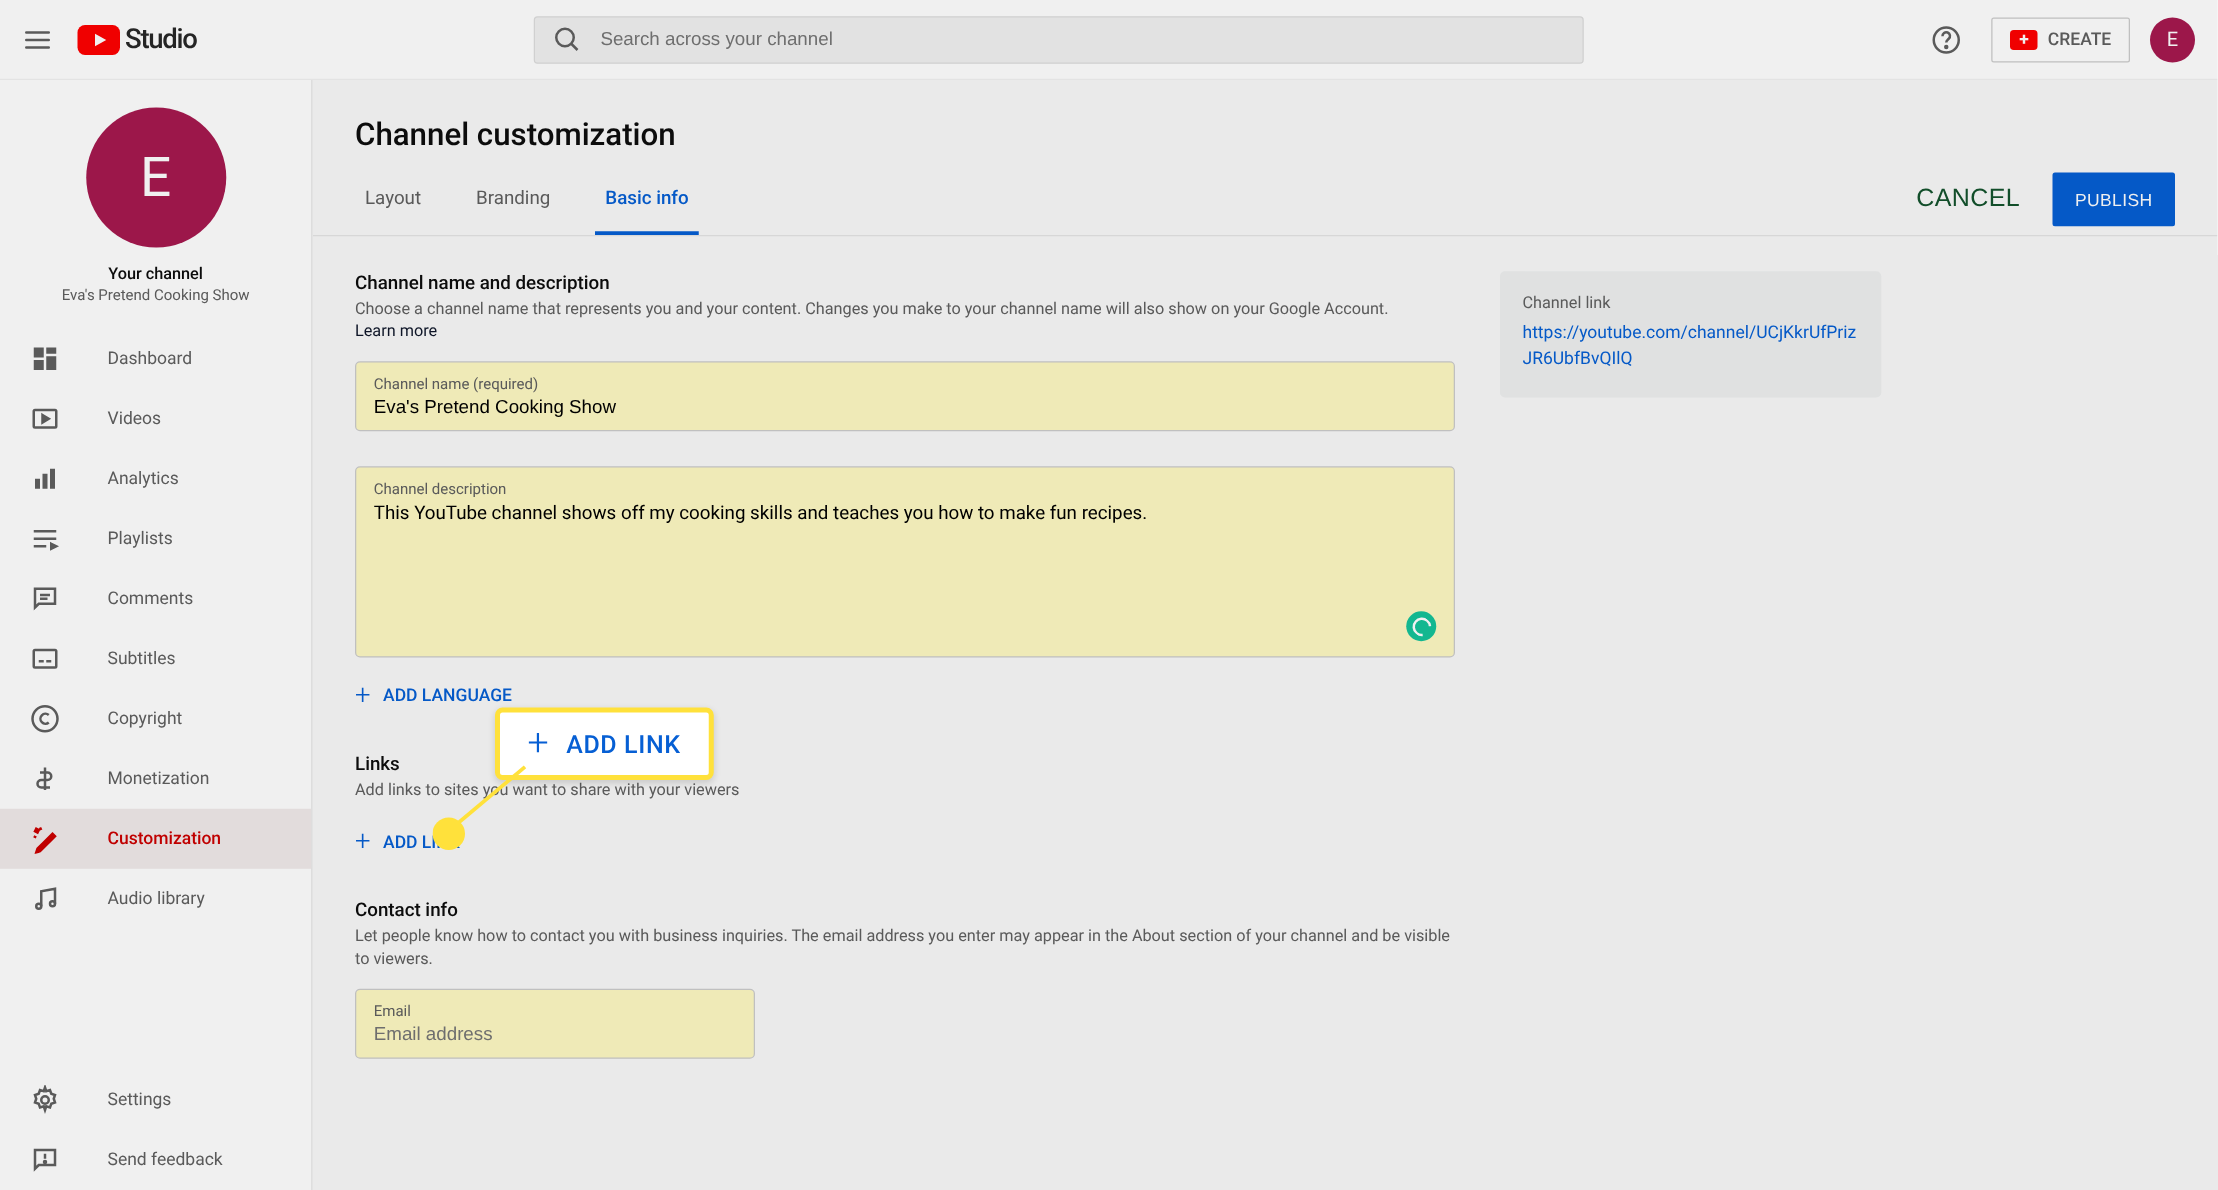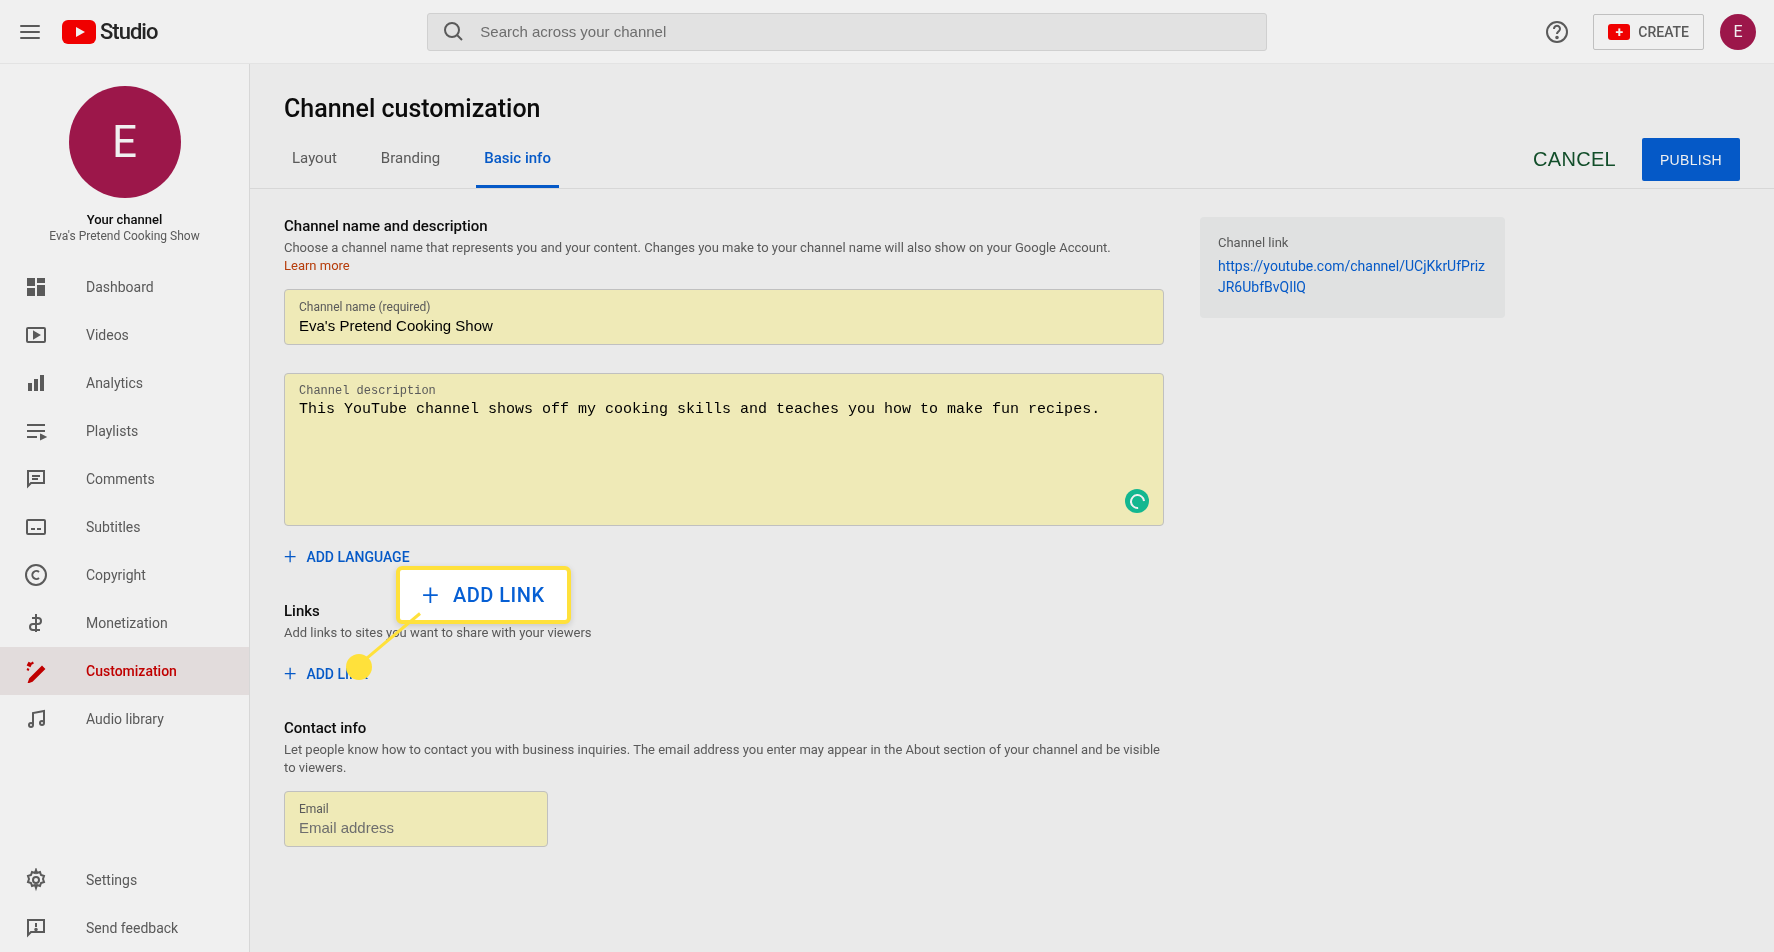--- a/index.html
+++ b/index.html
@@ -44,26 +44,26 @@
 .tab{padding:18px 8px;font-size:15px;color:#606060;cursor:pointer;border-bottom:3px solid transparent;}
 .tab.active{color:#065fd4;border-bottom-color:#065fd4;font-weight:500;}
 .actions{margin-left:auto;display:flex;gap:10px;}
 .btn-text{background:none;border:none;color:#14532d;font-weight:500;font-size:20px;padding:10px 16px;cursor:pointer;letter-spacing:0.3px;text-align:center;}
 .btn-primary{background:#065fd4;border:none;color:#fff;font-weight:500;font-size:14px;padding:10px 18px;border-radius:2px;cursor:pointer;letter-spacing:0.3px;}
 
 .content{padding:28px 34px;display:flex;gap:36px;align-items:flex-start;}
 .col-left{flex:0 0 880px;max-width:880px;}
 .section-title{font-size:15px;font-weight:500;color:#0d0d0d;margin-bottom:4px;}
 .section-desc{font-size:13px;color:#606060;line-height:1.4;}
-.learn-more{color:#c2410c;font-size:13px;cursor:pointer;}
+.learn-more{color:#0f172a;font-size:13px;cursor:pointer;}
 .field{border:1px solid #ccc;border-radius:4px;padding:10px 14px;margin-top:14px;background:#fef9c3;}
 .field-label{font-size:12px;color:#606060;}
 .field-input{border:none;outline:none;width:100%;font-size:15px;margin-top:3px;background:transparent;}
 .field-textarea{border:none;outline:none;width:100%;font-size:15px;margin-top:3px;resize:none;height:110px;font-family:inherit;background:transparent;}
-.textarea-wrap{position:relative;font-family:Liberation Mono, monospace;}
+.textarea-wrap{position:relative;}
 .grammarly{position:absolute;bottom:12px;right:14px;width:24px;height:24px;border-radius:50%;background:#15c39a;display:flex;align-items:center;justify-content:center;}
 .grammarly::after{content:'';width:11px;height:11px;border:2px solid #fff;border-radius:50%;border-right-color:transparent;transform:rotate(40deg);}
 .add-row{display:flex;align-items:center;gap:10px;color:#065fd4;font-weight:500;font-size:14px;cursor:pointer;margin-top:20px;}
 .plus{font-size:22px;font-weight:300;line-height:1;}
 .section{margin-top:34px;}
 
 .link-panel{width:305px;background:#eef0f0;border-radius:4px;padding:18px 18px 20px;}
 .link-panel-title{font-size:13px;color:#606060;}
 .link-panel-link{color:#065fd4;font-size:14px;margin-top:6px;word-break:break-all;line-height:1.5;}
 
@@ -272,21 +272,21 @@
             <span class="label">ADD LINK</span>
           </div>
           <div class="pointer-line" style="left:24px;top:46px;width:86px;transform:rotate(140deg);"></div>
           <div class="pointer-dot" style="left:-50px;top:88px;"></div>
         </div>
       </div>
 
       <div class="section">
         <div class="section-title">Contact info</div>
         <div class="section-desc">Let people know how to contact you with business inquiries. The email address you enter may appear in the About section of your channel and be visible to viewers.</div>
-        <div class="field" style="width:264px;">
+        <div class="field" style="width:320px;">
           <div class="field-label">Email</div>
           <input class="field-input" placeholder="Email address" style="">
         </div>
       </div>
     </div>
 
     <div class="link-panel">
       <div class="link-panel-title">Channel link</div>
       <div class="link-panel-link">https://youtube.com/channel/UCjKkrUfPrizJR6UbfBvQIlQ</div>
     </div>

